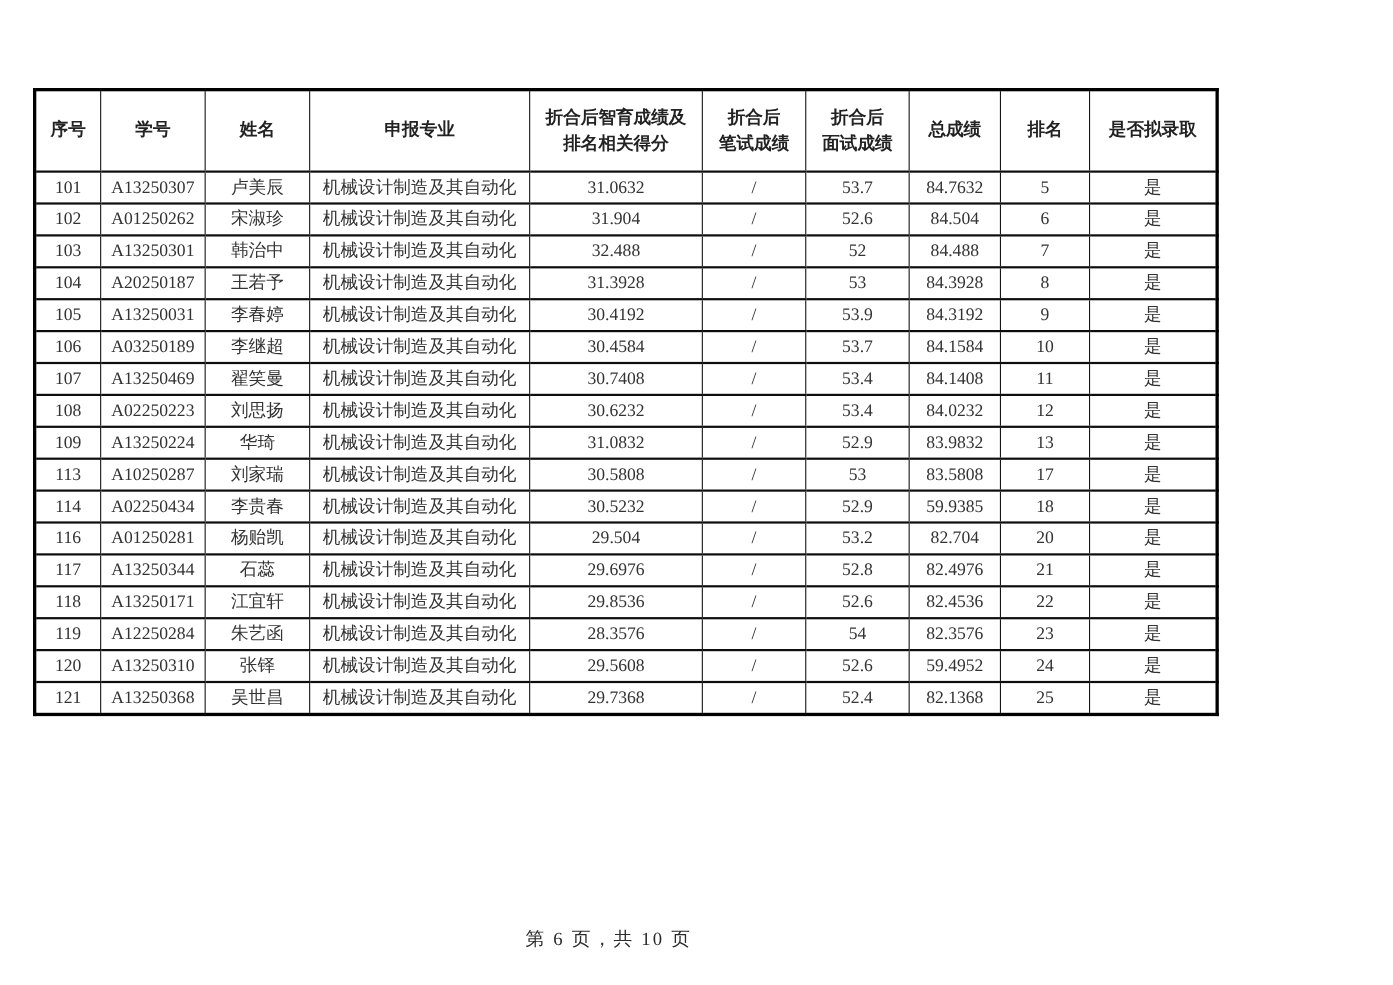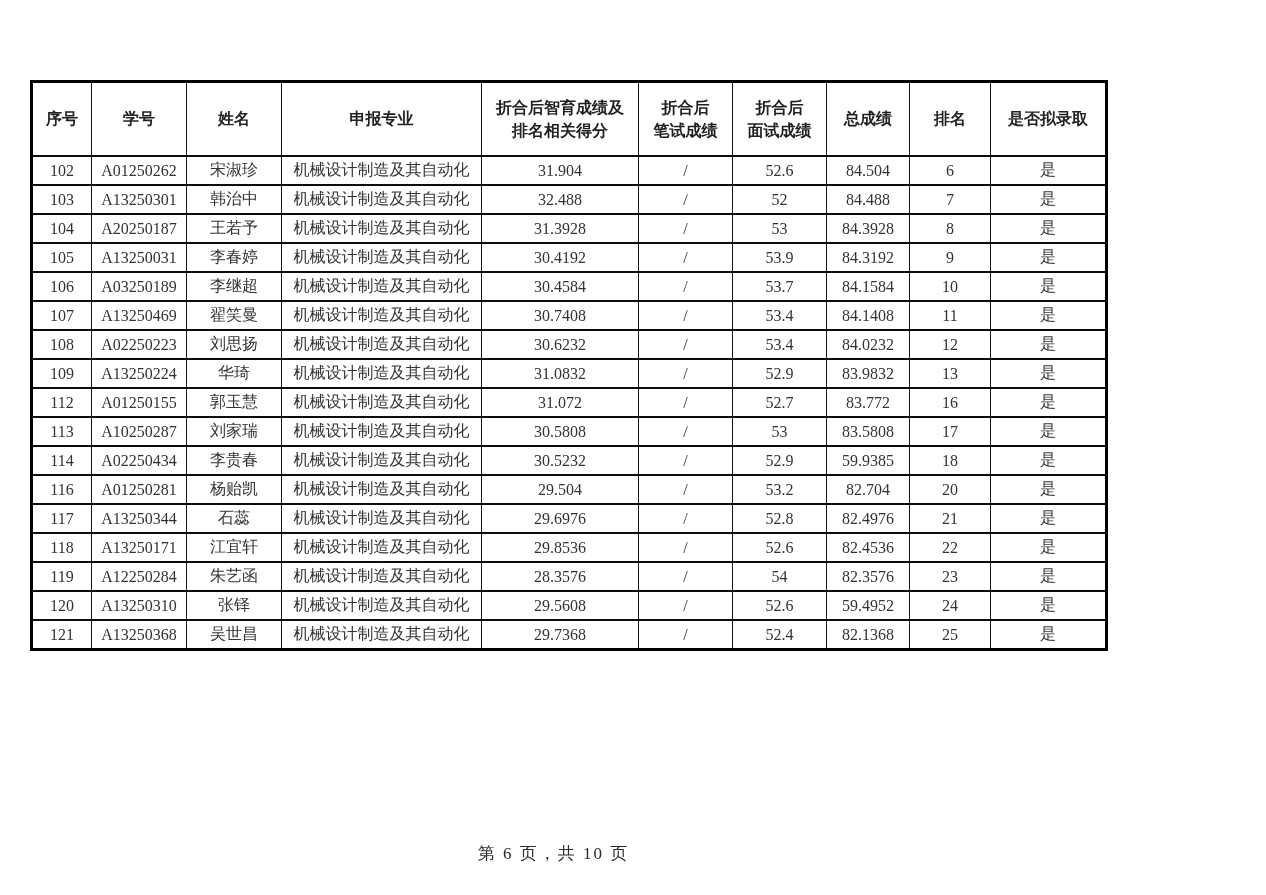--- a/index.html
+++ b/index.html
@@ -93,20 +93,32 @@
 笔试成绩</th>
         <th>折合后
 面试成绩</th>
         <th>总成绩</th>
         <th>排名</th>
         <th>是否拟录取</th>
       </tr>
     </thead>
     <tbody id="table-body">
         <tr>
+          <td>101</td>
+          <td>A13250307</td>
+          <td>卢美辰</td>
+          <td>机械设计制造及其自动化</td>
+          <td>31.0632</td>
+          <td>/</td>
+          <td>53.7</td>
+          <td>84.7632</td>
+          <td>5</td>
+          <td>是</td>
+        </tr>
+        <tr>
           <td>102</td>
           <td>A01250262</td>
           <td>宋淑珍</td>
           <td>机械设计制造及其自动化</td>
           <td>31.904</td>
           <td>/</td>
           <td>52.6</td>
           <td>84.504</td>
           <td>6</td>
           <td>是</td>
@@ -186,32 +198,20 @@
         <tr>
           <td>109</td>
           <td>A13250224</td>
           <td>华琦</td>
           <td>机械设计制造及其自动化</td>
           <td>31.0832</td>
           <td>/</td>
           <td>52.9</td>
           <td>83.9832</td>
           <td>13</td>
-          <td>是</td>
-        </tr>
-        <tr>
-          <td>112</td>
-          <td>A01250155</td>
-          <td>郭玉慧</td>
-          <td>机械设计制造及其自动化</td>
-          <td>31.072</td>
-          <td>/</td>
-          <td>52.7</td>
-          <td>83.772</td>
-          <td>16</td>
           <td>是</td>
         </tr>
         <tr>
           <td>113</td>
           <td>A10250287</td>
           <td>刘家瑞</td>
           <td>机械设计制造及其自动化</td>
           <td>30.5808</td>
           <td>/</td>
           <td>53</td>

